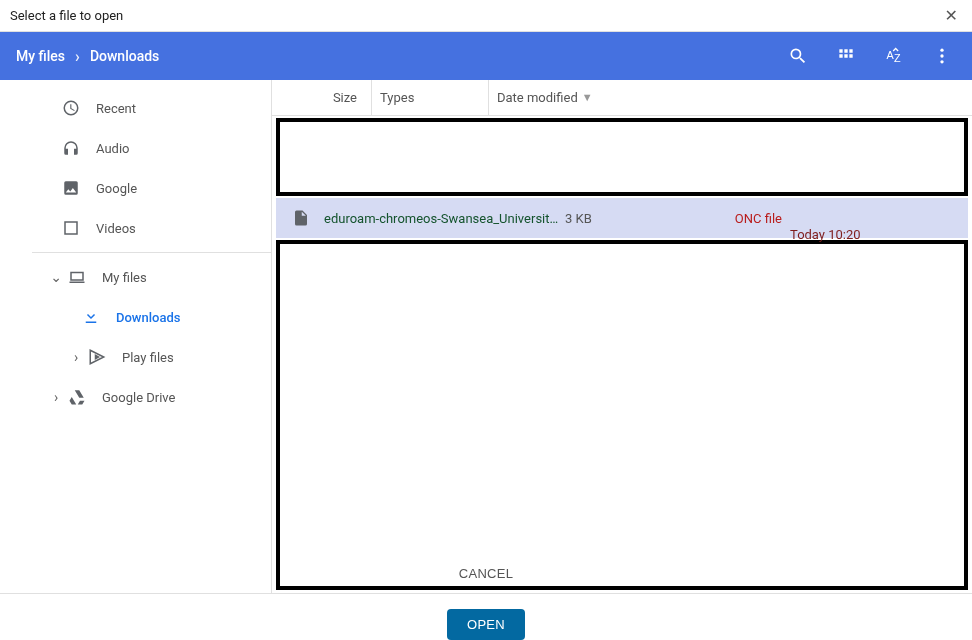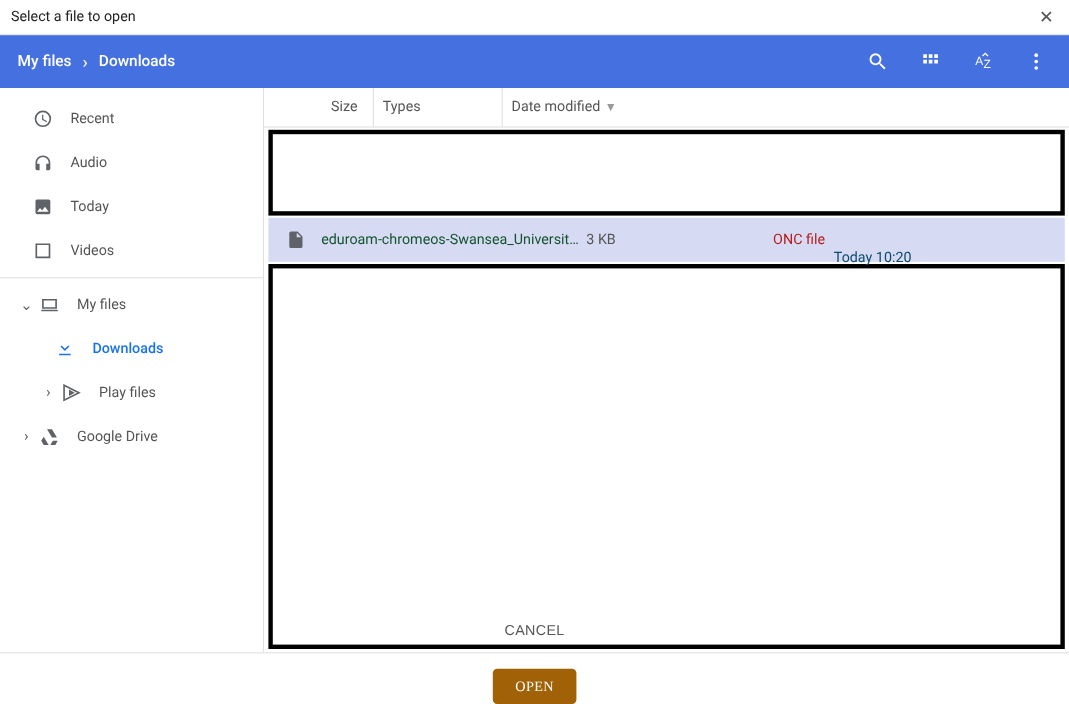--- a/index.html
+++ b/index.html
@@ -34,20 +34,21 @@
   .breadcrumb .sep { margin: 0 10px; opacity: 0.9; font-size: 16px; }
   .header-actions { margin-left: auto; display: flex; align-items: center; gap: 28px; padding-right: 4px;}
   .header-actions .icon-btn { width: 20px; height: 20px; display:flex; align-items:center; justify-content:center; cursor:pointer; fill:#fff; color:#fff;}
   .main { flex: 1; display: flex; overflow: hidden; }
   .sidebar {
     width: 240px;
     border-right: 1px solid #e0e0e0;
     padding-top: 8px;
     font-size: 13px;
     color: #555;
+    margin-left: 32px;
   }
   .side-item {
     display: flex;
     align-items: center;
     height: 40px;
     padding: 0 16px;
     cursor: pointer;
   }
   .side-item .chev {
     width: 16px; display:flex; align-items:center; justify-content:center;
@@ -80,29 +81,29 @@
   .file-row {
     display:flex; align-items:center; height:40px;
     background: #d6dbf3;
     margin: 2px 2px 0 2px;
   }
   .file-row .cell-name { flex:0 0 289px; padding-left: 16px; display:flex; align-items:center; overflow:hidden;}
   .file-row .cell-name svg { width:18px; height:18px; fill:#5f6368; margin-right:14px; flex-shrink:0;}
   .file-row .fname { white-space:nowrap; overflow:hidden; text-overflow:ellipsis; color:#14532d;}
   .file-row .cell-size { flex:0 0 100px; text-align:left; padding-right:14px; color:#555;}
   .file-row .cell-type { flex:0 0 117px; padding-left:8px; color:#b91c1c;text-align:right;}
-  .file-row .cell-date { flex:1; padding-left:8px; color:#0c4a6e;margin-top:32px;}
+  .file-row .cell-date { flex:1; padding-left:8px; color:#7f1d1d;margin-top:32px;}
   .footer {
     height: 47px; border-top:1px solid #e0e0e0;
     display:flex; align-items:center; justify-content:flex-end;
     padding: 0 14px; gap: 20px; flex-direction: column;
   }
   .btn { font-size: 13px; font-weight:500; padding: 8px 20px; cursor:pointer; border:none; background:none; letter-spacing:0.3px;}
   .btn-cancel { color:#555; }
-  .btn-open { background:#a16207; color:#fff; border-radius:4px;font-family:Liberation Serif, serif;}
+  .btn-open { background:#0369a1; color:#fff; border-radius:4px;}
 </style>
 </head>
 <body>
 
 <div class="title-bar">
   <span class="title-text">Select a file to open</span>
   <span class="close-btn">✕</span>
 </div>
 
 <div class="header">
@@ -151,21 +152,21 @@
     <div class="side-item side-sub1">
       <svg class="icn" viewBox="0 0 24 24">
           <path d="M12 3a9 9 0 00-9 9v7a2 2 0 002 2h3v-8H5v-1a7 7 0 0114 0v1h-3v8h3a2 2 0 002-2v-7a9 9 0 00-9-9z"></path>
         </svg>
       <span>Audio</span>
     </div>
     <div class="side-item side-sub1">
       <svg class="icn" viewBox="0 0 24 24">
           <path d="M21 19V5a2 2 0 00-2-2H5a2 2 0 00-2 2v14a2 2 0 002 2h14a2 2 0 002-2zM8.5 13.5l2.5 3.01L14.5 12l4.5 6H5l3.5-4.5z"></path>
         </svg>
-      <span>Today</span>
+      <span>Google</span>
     </div>
     <div class="side-item side-sub1">
       <svg class="icn" viewBox="0 0 24 24">
           <path d="M4 4h16v16H4z" fill="none" stroke="#5f6368" stroke-width="2"></path>
           <path d="M4 8h16M8 4v4M12 4v4M16 4v4M4 16h16M8 16v4M12 16v4M16 16v4"></path>
         </svg>
       <span>Videos</span>
     </div>
 
     <div class="side-group-top"></div>

